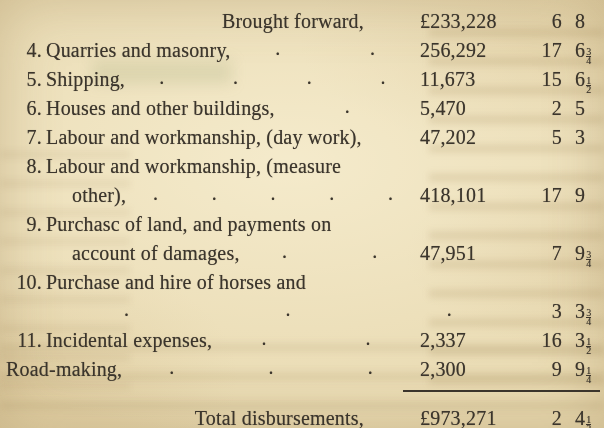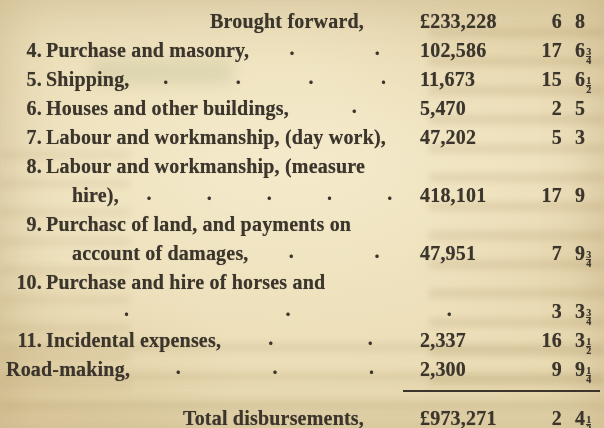--- a/index.html
+++ b/index.html
@@ -12,21 +12,21 @@
     width:604px;height:428px;
     overflow:hidden;
     background-color:var(--paper);
     background-image:
       radial-gradient(120% 90% at 48% 38%, rgba(255,249,226,.55), rgba(255,249,226,0) 72%),
       radial-gradient(55% 35% at 88% 10%, rgba(201,174,120,.28), transparent 70%),
       radial-gradient(45% 40% at 8% 88%, rgba(198,170,118,.26), transparent 70%),
       radial-gradient(40% 30% at 95% 60%, rgba(196,168,116,.22), transparent 70%);
     box-shadow: inset 0 0 60px rgba(140,110,60,.30);
     font-family:"Liberation Serif","DejaVu Serif",serif;
-    font-weight:bold;
+    font-weight:normal;
     font-size:20px;
     color:var(--ink);
     text-shadow:0 0 .7px rgba(59,53,44,.55);
     letter-spacing:.2px;
   }
   
   .ghost{position:absolute;pointer-events:none;}
   .ghost-right{
     right:0;top:28px;width:175px;height:365px;
     background:repeating-linear-gradient(to bottom, rgba(158,132,86,.17) 0 9px, transparent 9px 29px);
@@ -79,26 +79,26 @@
       <div class="line carry">
 
     <span class="lbl">Brought forward,</span>
 
     <span class="amt pounds">£233,228</span>
     <span class="amt sh">6</span>
     <span class="amt d">8</span>
   </div>
       <div class="line item">
     <span class="num">4.</span>
-    <span class="lbl">Purchase and masonry,</span>
-    <span class="dots">
-          <span class="dot">.</span>
-          <span class="dot">.</span>
-        </span>
-    <span class="amt pounds">102,586</span>
+    <span class="lbl">Quarries and masonry,</span>
+    <span class="dots">
+          <span class="dot">.</span>
+          <span class="dot">.</span>
+        </span>
+    <span class="amt pounds">256,292</span>
     <span class="amt sh">17</span>
     <span class="amt d">6<span class="frac"><span class="fn">3</span><span class="fd">4</span></span></span>
   </div>
       <div class="line item">
     <span class="num">5.</span>
     <span class="lbl">Shipping,</span>
     <span class="dots">
           <span class="dot">.</span>
           <span class="dot">.</span>
           <span class="dot">.</span>
@@ -129,21 +129,21 @@
       <div class="line item">
     <span class="num">8.</span>
     <span class="lbl">Labour and workmanship, (measure</span>
     <span class="dots"></span>
     <span class="amt pounds"></span>
     <span class="amt sh"></span>
     <span class="amt d"></span>
   </div>
       <div class="line wrap">
     <span class="num"></span>
-    <span class="lbl">hire),</span>
+    <span class="lbl">other),</span>
     <span class="dots">
           <span class="dot">.</span>
           <span class="dot">.</span>
           <span class="dot">.</span>
           <span class="dot">.</span>
           <span class="dot">.</span>
         </span>
     <span class="amt pounds">418,101</span>
     <span class="amt sh">17</span>
     <span class="amt d">9</span>

